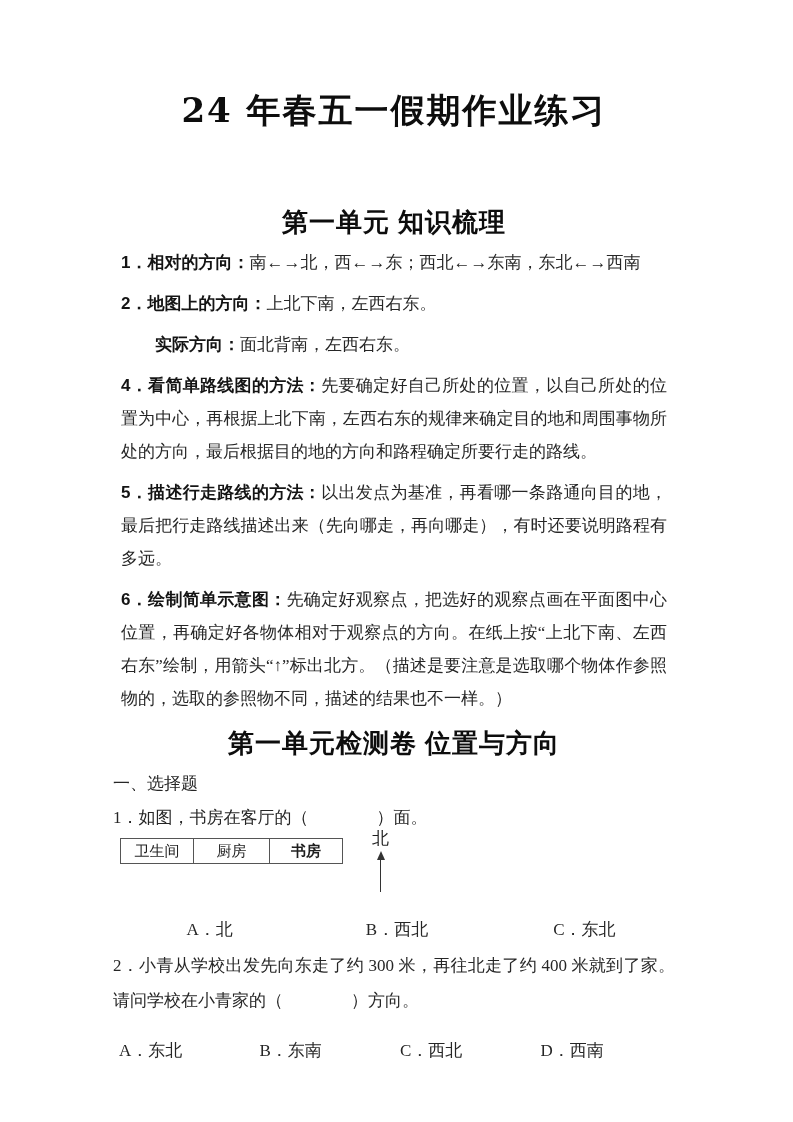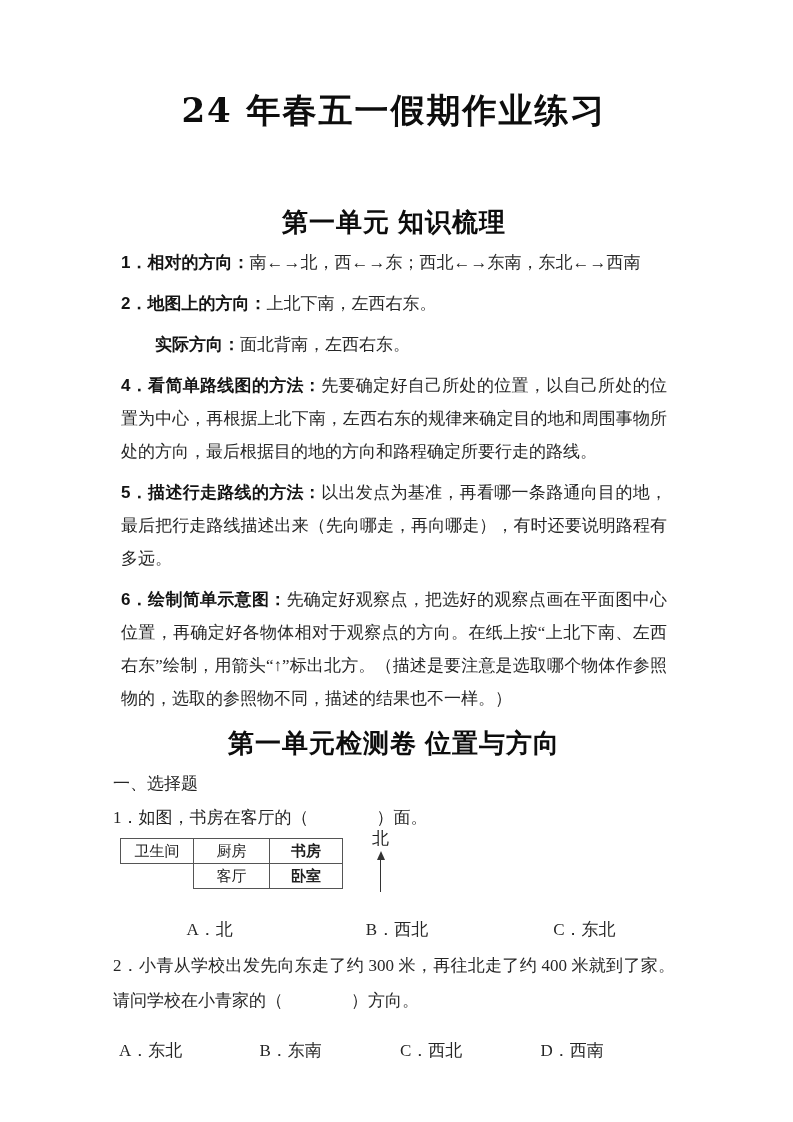--- a/index.html
+++ b/index.html
@@ -139,25 +139,20 @@
   <p class="body-line q-text">1．如图，书房在客厅的（　　　　）面。</p>
 
   <div class="diagram-row">
     <table class="room-table">
       <tbody>
           <tr>
         <td class="c1">卫生间</td>
         <td class="c2">厨房</td>
         <td class="c3">书房</td>
       </tr>
-      <tr>
-        <td class="c1 empty"></td>
-        <td class="c2">客厅</td>
-        <td class="c3">卧室</td>
-      </tr>
     </tbody>
       </table>
     <div class="north-col">
       <span class="north-label">北</span>
       <span class="north-arrow">
         <span class="head"></span>
         <span class="shaft"></span>
       </span>
     </div>
   </div>

